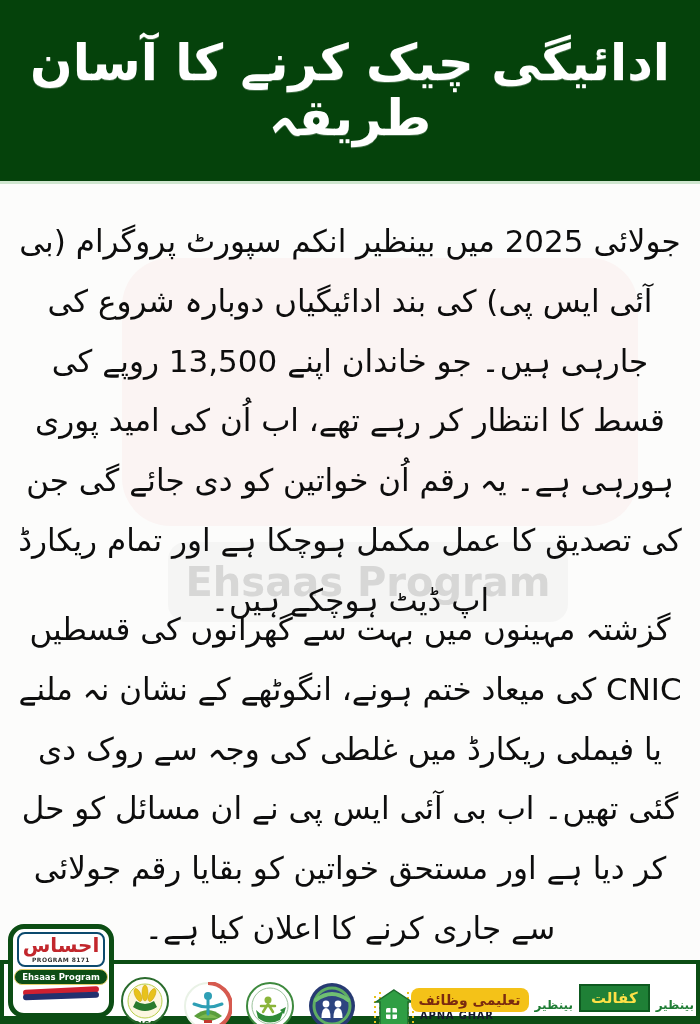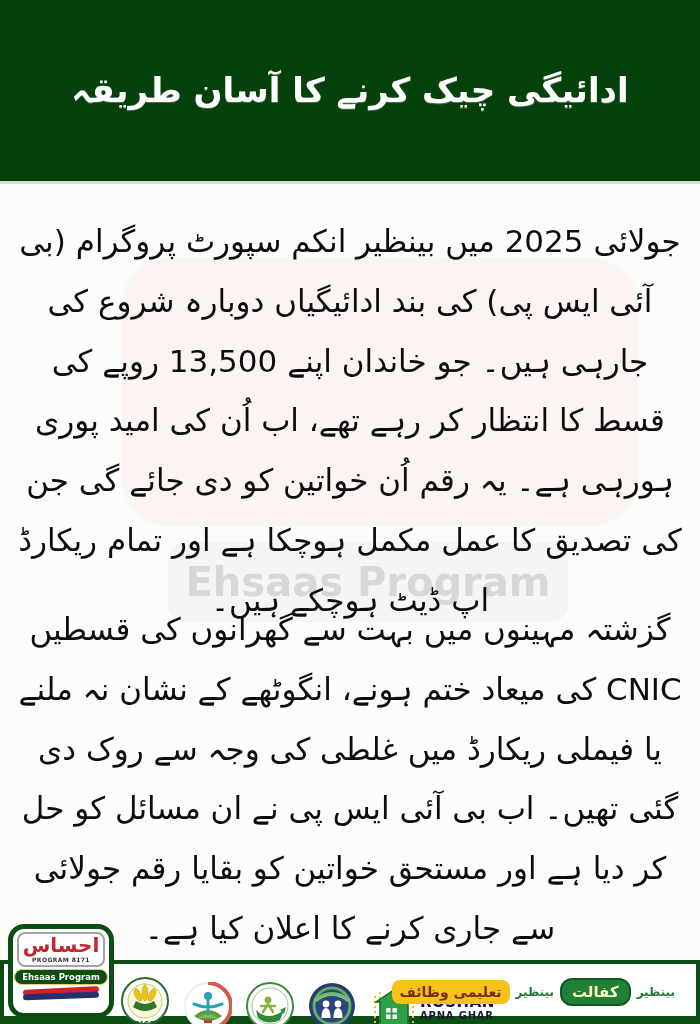--- a/index.html
+++ b/index.html
@@ -2,21 +2,21 @@
 <html lang="ur"><head>
 <meta charset="utf-8">
 <style>
   html,body{margin:0;padding:0;}
   body{font-family:"DejaVu Sans",sans-serif;background:#888;}
   .page{position:relative;width:700px;height:1024px;margin:0 auto;background:#fcfcfb;overflow:hidden;}
 
   
   .header{position:absolute;top:0;left:0;width:700px;height:181px;background:#05420b;
           border-bottom:3px solid #cfe6cf;display:flex;align-items:center;justify-content:center;}
-  .header-title{color:#ffffff;font-size:34px;font-weight:700;direction:rtl;text-align:center;
+  .header-title{color:#ffffff;font-size:50px;font-weight:700;direction:rtl;text-align:center;
                 line-height:1.1;padding:0 28px;letter-spacing:1px;
                 text-shadow:0 1px 0 rgba(255,255,255,.25);}
 
   
   .wm-pink{position:absolute;top:258px;left:122px;width:516px;height:268px;
            background:rgba(231,120,120,0.06);border-radius:48px;}
   .wm-grey-box{position:absolute;top:542px;left:168px;width:400px;height:80px;
            background:rgba(120,120,120,0.05);border-radius:18px;
            display:flex;align-items:center;justify-content:center;}
   .wm-text{color:rgba(190,190,190,0.55);font-size:40px;font-weight:700;white-space:nowrap;}
@@ -35,33 +35,33 @@
   .logo-row{position:absolute;left:116px;top:18px;height:48px;display:flex;
         align-items:flex-end;gap:14px;}
   .logo-circ{width:48px;height:48px;flex:0 0 auto;}
   .bisp-wrap{display:flex;flex-direction:column;align-items:center;width:50px;}
   .bisp-label{font-size:8px;font-weight:700;color:#1c5e22;letter-spacing:.5px;margin-top:-4px;}
   .roshan{display:flex;align-items:center;gap:4px;margin-left:2px;}
   .roshan-text{display:flex;flex-direction:column;line-height:1.02;}
   .roshan-l1{font-size:15px;font-weight:700;color:#15182b;letter-spacing:.5px;}
   .roshan-l2{font-size:10px;font-weight:700;color:#15182b;letter-spacing:.8px;}
 
-  .badge-row{position:absolute;right:21px;top:8px;height:40px;display:flex;
-        align-items:center;gap:6px;direction:ltr;}
+  .badge-row{position:absolute;right:2px;top:8px;height:40px;display:flex;
+        align-items:flex-end;gap:6px;direction:ltr;}
   .badge-yellow{background:#f4c218;border-radius:8px;padding:4px 8px;
         color:#7a2a10;font-size:14px;font-weight:700;direction:rtl;white-space:nowrap;}
-  .badge-green{background:#1f8036;border:2px solid #0e5a20;border-radius:12px;padding:3px 10px;
-        color:#fef9c3;font-size:15px;font-weight:700;direction:rtl;white-space:nowrap;}
+  .badge-green{background:#1f8036;border:2px solid #0e5a20;border-radius:0;padding:3px 10px;
+        color:#fde047;font-size:15px;font-weight:700;direction:rtl;white-space:nowrap;}
   .benazir-txt{color:#1f7d35;font-size:12px;font-weight:700;direction:rtl;white-space:nowrap;}
 
   
   .ehsaas-card{position:absolute;left:8px;top:924px;width:106px;height:94px;
         background:#ffffff;border:5px solid #0c4d14;border-radius:16px;box-sizing:border-box;
         z-index:5;overflow:hidden;display:flex;flex-direction:column;align-items:center;}
-  .ehsaas-inner{margin-top:3px;width:84px;border:2px solid #a3a3a3;border-radius:8px;
+  .ehsaas-inner{margin-top:3px;width:84px;border:2px solid #0c4a6e;border-radius:8px;
         display:flex;flex-direction:column;align-items:center;padding:1px 0 2px;}
   .ehsaas-urdu{color:#c2272d;font-size:20px;font-weight:700;line-height:1;direction:rtl;}
   .ehsaas-prog{color:#333;font-size:6px;font-weight:700;letter-spacing:.4px;margin-top:1px;}
   .ehsaas-pill{margin-top:2px;background:#0d4d15;border:1px solid #e5d06a;border-radius:9px;
         color:#fff;font-size:8.5px;font-weight:700;padding:2px 7px;white-space:nowrap;}
   .ribbons{position:relative;width:84px;height:12px;margin-top:3px;}
   .ribbon{position:absolute;left:4px;width:76px;height:6px;border-radius:4px;}
   .ribbon-red{top:0;background:#cf2030;transform:rotate(-3deg);}
   .ribbon-blue{top:5px;background:#23306e;transform:rotate(-2deg);}
 </style>

